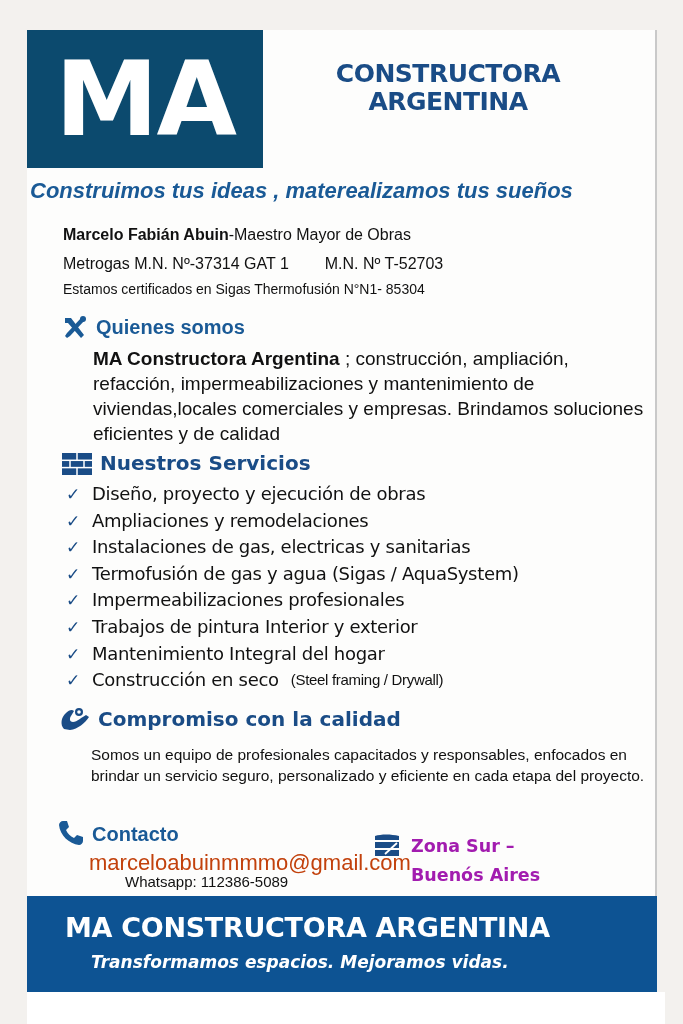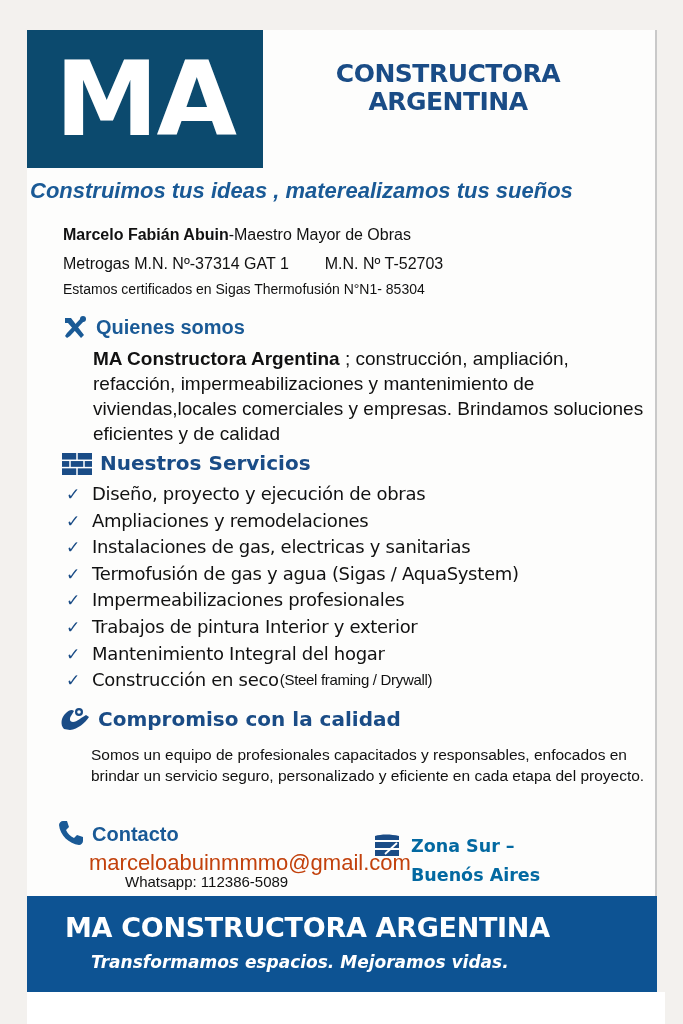--- a/index.html
+++ b/index.html
@@ -19,29 +19,29 @@
   .sec-head { position: absolute; display:flex; align-items:flex-end; gap: 8px; font-weight: bold; }
   .sec-head .label { color: #1a4c86; }
   .about-head { left: 62px; top: 315px; font-size: 20px; }
   .about-head .label { color: #1a5a96; }
   .about-body { position: absolute; left: 93px; top: 346px; width: 560px; font-size: 19px; line-height: 25px; color: #111; }
   .about-body b { font-weight: bold; }
   .serv-head { left: 62px; top: 451px; font-size: 20px; font-family: "DejaVu Sans", sans-serif; }
   .serv-list { position: absolute; left: 66px; top: 481px; list-style: none; }
   .serv-list li { font-family: "DejaVu Sans", sans-serif; font-size: 18px; height: 26.6px; line-height: 26.6px; color: #111; display:flex; align-items:center; white-space: nowrap; letter-spacing: -0.3px; }
   .serv-list .check { color: #1a4c86; width: 26px; font-size: 17px; }
-  .serv-list .sub { font-family: "Liberation Sans", sans-serif; font-size: 15px; margin-left: 1px; }
+  .serv-list .sub { font-family: "Liberation Sans", sans-serif; font-size: 15px; margin-left: 12px; }
   .comp-head { left: 60px; top: 707px; font-size: 20px; font-family: "DejaVu Sans", sans-serif; }
   .comp-body { position: absolute; left: 91px; top: 744px; width: 560px; font-size: 15.5px; line-height: 21px; color: #111; }
   .contact-head { left: 58px; top: 820px; font-size: 20px; }
   .contact-head .label { color: #1a5a96; }
   .email { position: absolute; left: 89px; top: 850px; font-size: 22px; color: #c2410c; }
   .whatsapp { position: absolute; left: 125px; top: 873px; font-size: 15px; color: #111; }
   .zone { position: absolute; left: 375px; top: 832px; display:flex; gap: 12px; align-items:flex-start; }
-  .zone-text { font-family: "DejaVu Sans", sans-serif; font-weight: bold; font-size: 17.5px; line-height: 29px; color: #0369a1; }
+  .zone-text { font-family: "DejaVu Sans", sans-serif; font-weight: bold; font-size: 17.5px; line-height: 29px; color: #a21caf; }
   .footer { position: absolute; left: 27px; top: 896px; width: 630px; height: 96px; background: #0d5393; color: #fff; }
   .footer-title { position: absolute; left: 38px; top: 16px; font-family: "DejaVu Sans", sans-serif; font-weight: bold; font-size: 27px; letter-spacing: -0.3px; }
   .footer-tag { position: absolute; left: 64px; top: 56px; font-family: "DejaVu Sans", sans-serif; font-style: italic; font-weight: bold; font-size: 17px; }
   svg { display:block; }
 </style>
 </head>
 <body>
 
 <div class="page"></div>
 <div class="bottom-strip"></div>

